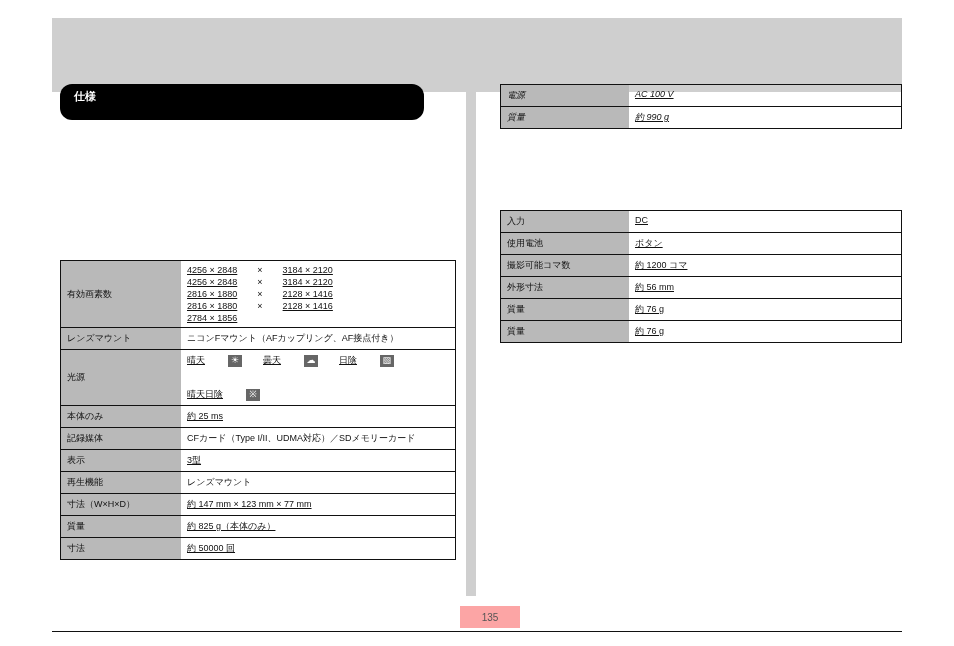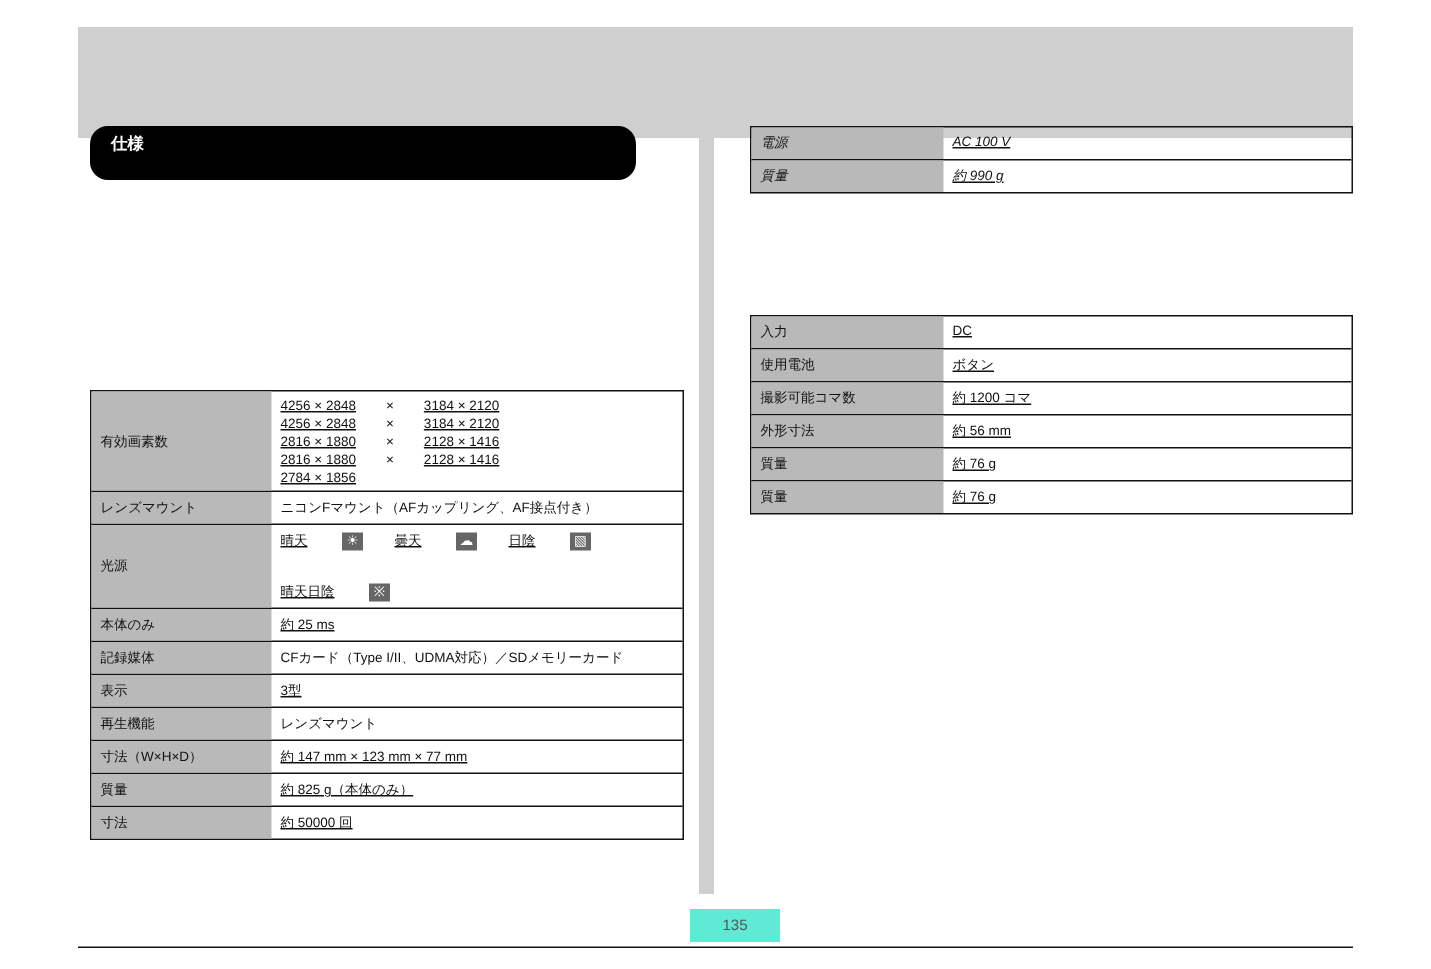--- a/index.html
+++ b/index.html
@@ -83,21 +83,21 @@
     width: 14px; height: 12px;
     background: #666;
     color: #fff;
     font-size: 9px;
     line-height: 1;
   }
   .page-num-box {
     position: absolute;
     left: 460px; bottom: 18px;
     width: 60px; height: 22px;
-    background: #5eead4;
+    background: #fca5a5;
     color: #555;
     font-size: 10px;
     display: flex;
     align-items: center;
     justify-content: center;
   }
   .bottom-rule {
     position: absolute;
     left: 52px; right: 52px; bottom: 14px;
     height: 0;

